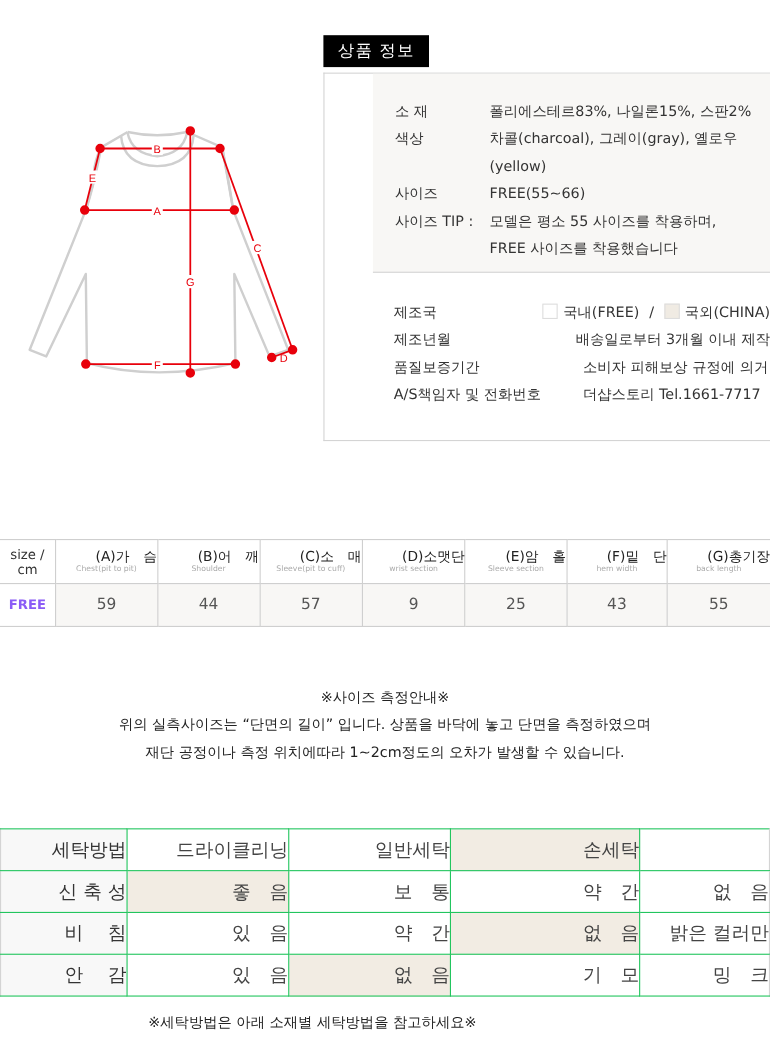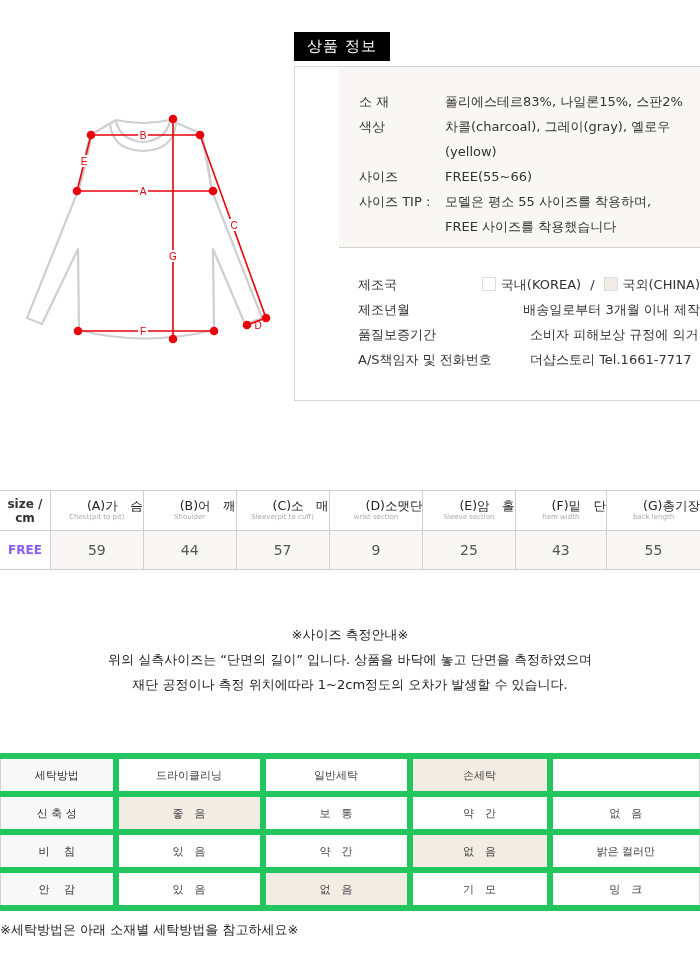--- a/index.html
+++ b/index.html
@@ -36,38 +36,38 @@
 
   
   .size-table { position: absolute; left: 0; top: 490px; width: 700px; border-collapse: collapse; }
   .size-table td, .size-table th { border: 1px solid #cfcfcf; text-align: center; vertical-align: middle; }
   .size-table tr:first-child td { border-top: 1px solid #cfcfcf; }
   .size-table td:first-child { border-left: none; }
   .size-table td:last-child { border-right: none; }
   .size-table .hdr td { height: 40px; background: #fff; }
   .size-table .hdr .main { font-size: 12.5px; color: #222; line-height: 14px; white-space: nowrap; padding-left: 36px; }
   .size-table .hdr .sub { font-size: 7px; color: #aaa; line-height: 9px; white-space: nowrap; }
-  .size-table .corner { font-size: 12px; font-weight: bold; color: #333; width: 84px; }
+  .size-table .corner { font-size: 12px; font-weight: normal; color: #333; width: 84px; }
   .size-table .val-row td { height: 39px; background: #f8f7f5; font-size: 14px; color: #555; }
   .size-table .val-row td.rowlbl { background: #fff; font-size: 12px; font-weight: bold; color: #8b5cf6; }
 
   
   .note { position: absolute; left: 0; top: 622px; width: 700px; text-align: center; font-size: 13px; line-height: 25px; color: #222; }
 
   
   .wash-table { position: absolute; left: 0; top: 753px; width: 700px; border-collapse: collapse; }
-  .wash-table td { border: 6px solid #22c55e; height: 38px; text-align: center; font-size: 11px; color: #444; }
+  .wash-table td { border: 1px solid #22c55e; height: 38px; text-align: right; font-size: 17px; color: #444; }
   .wash-table td:first-child { border-left: 1px solid #d4d4d4; background: #f8f8f8; width: 115px; color: #333; }
   .wash-table td:last-child { border-right: 1px solid #d4d4d4; }
   .wash-table td.hl { background: #f2ece3; }
   .wash-table td.c1 { width: 147px; }
   .wash-table td.c2 { width: 147px; }
-  .wash-table td.c3 { width: 140px; }
-
-  .wash-note { position: absolute; left: 0; top: 921px; width: 568px; text-align: left; font-size: 13px; color: #222; }
+  .wash-table td.c3 { width: 172px; }
+
+  .wash-note { position: absolute; left: 0; top: 921px; width: 568px; text-align: center; font-size: 13px; color: #222; }
 </style>
 </head>
 <body>
 
 <svg class="diagram" viewBox="0 0 290 250" width="290" height="250">
   <g fill="none" stroke="#cfcfcf" stroke-width="2.2" stroke-linejoin="round">
 
     <path d="M116 20 Q143 26 170 20"></path>
     <path d="M116 21 Q120 40 143 42 Q166 40 170 21"></path>
     <path d="M110 23 Q112 50 143 51 Q174 50 176 23"></path>
@@ -143,21 +143,21 @@
     <div class="info-row cont">
       <span class="lbl">.</span>
       <span class="val">FREE 사이즈를 착용했습니다</span>
     </div>
   </div>
 
   <div class="info-bottom">
     <div class="mfg-row">
       <span class="lbl">제조국</span>
       <span class="val">
-        <span class="swatch sw-white"></span><span>국내(KOREA)</span><span class="sep">/</span><span class="swatch sw-beige"></span><span>국외(CHINA)</span>
+        <span class="swatch sw-white"></span><span>국내(FREE)</span><span class="sep">/</span><span class="swatch sw-beige"></span><span>국외(CHINA)</span>
       </span>
     </div>
     <div class="mfg-row">
       <span class="lbl">제조년월</span>
       <span class="val">배송일로부터 3개월 이내 제작</span>
     </div>
     <div class="mfg-row">
       <span class="lbl">품질보증기간</span>
       <span class="val">소비자 피해보상 규정에 의거</span>
     </div>

